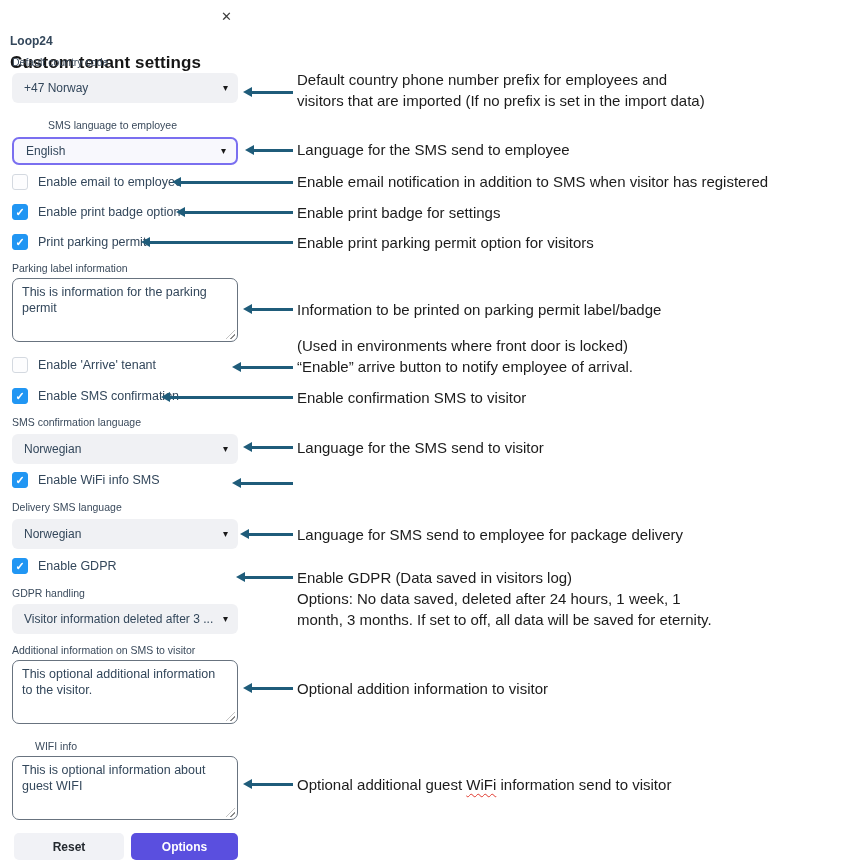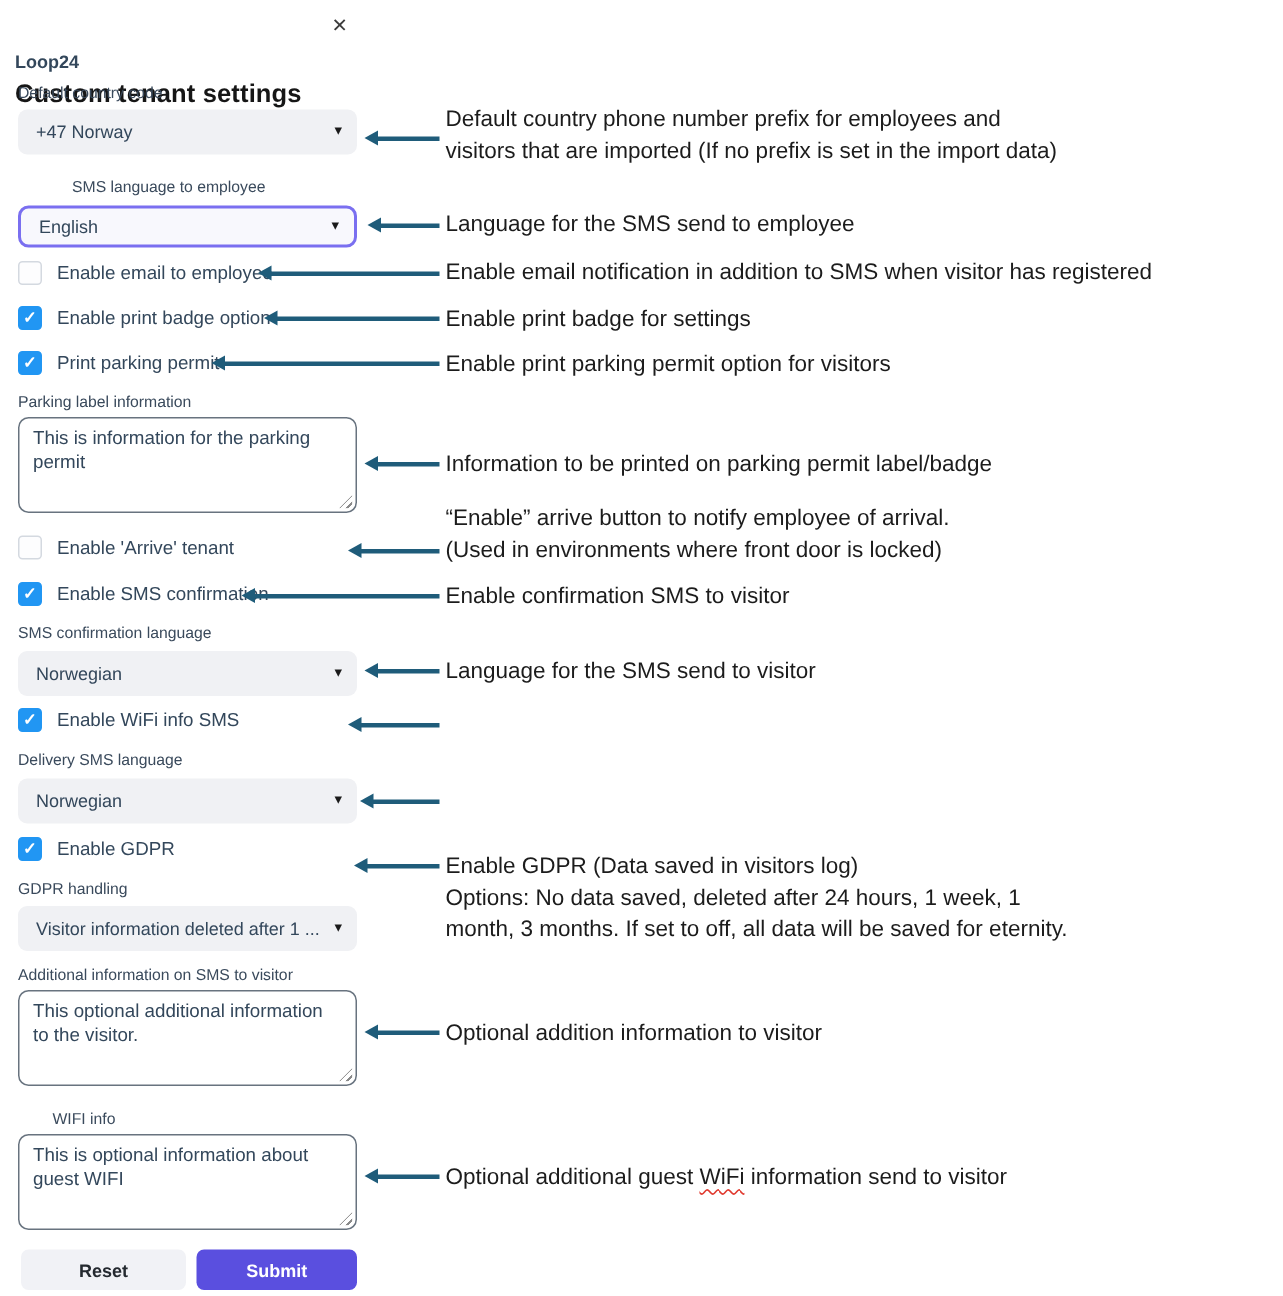--- a/index.html
+++ b/index.html
@@ -145,36 +145,36 @@
 
   <div class="abs row" style="left:12px; top:558px;">
     <div class="cb checked">
         <span class="check">✓</span>
       </div>
     <span class="cb-label">Enable GDPR</span>
   </div>
 
   <div class="abs lbl" style="left:12px; top:587px;">GDPR handling</div>
   <div class="abs sel" style="left:12px; top:604px;">
-    <span>Visitor information deleted after 1 ...</span>
+    <span>Visitor information deleted after 3 ...</span>
     <span class="caret">▾</span>
   </div>
 
   <div class="abs lbl" style="left:12px; top:644px;">Additional information on SMS to visitor</div>
   <div class="ta-wrap" style="left:12px; top:660px;">
     <textarea class="ta" style="">This optional additional information to the visitor.</textarea>
   </div>
 
   <div class="abs lbl" style="left:12px; top:740px;margin-left:23px;">WIFI info</div>
   <div class="ta-wrap" style="left:12px; top:756px;">
     <textarea class="ta" style="">This is optional information about guest WIFI</textarea>
   </div>
 
   <button class="btn btn-reset">Reset</button>
-  <button class="btn btn-submit">Submit</button>
+  <button class="btn btn-submit">Options</button>
 
   <div class="arrow" style="left:243px; top:87px; width:50px;"></div>
   <div class="ann" style="top:69px;">
     <div>Default country phone number prefix for employees and</div>
     <div>visitors that are imported (If no prefix is set in the import data)</div>
   </div>
 
   <div class="arrow" style="left:245px; top:145px; width:48px;"></div>
   <div class="ann" style="top:139px;">
     <div>Language for the SMS send to employee</div>
@@ -195,37 +195,40 @@
     <div>Enable print parking permit option for visitors</div>
   </div>
 
   <div class="arrow" style="left:243px; top:304px; width:50px;"></div>
   <div class="ann" style="top:299px;">
     <div>Information to be printed on parking permit label/badge</div>
   </div>
 
   <div class="arrow" style="left:232px; top:362px; width:61px;"></div>
   <div class="ann" style="top:335px;">
+    <div>(Used in environments where front door is locked)</div>
     <div>“Enable” arrive button to notify employee of arrival.</div>
-    <div>(Used in environments where front door is locked)</div>
   </div>
 
   <div class="arrow" style="left:161px; top:392px; width:132px;"></div>
   <div class="ann" style="top:387px;">
     <div>Enable confirmation SMS to visitor</div>
   </div>
 
   <div class="arrow" style="left:243px; top:442px; width:50px;"></div>
   <div class="ann" style="top:437px;">
     <div>Language for the SMS send to visitor</div>
   </div>
 
   <div class="arrow" style="left:232px; top:478px; width:61px;"></div>
 
   <div class="arrow" style="left:240px; top:529px; width:53px;"></div>
+  <div class="ann" style="top:524px;">
+    <div>Language for SMS send to employee for package delivery</div>
+  </div>
 
   <div class="arrow" style="left:236px; top:572px; width:57px;"></div>
   <div class="ann" style="top:567px;">
     <div>Enable GDPR (Data saved in visitors log)</div>
     <div>Options: No data saved, deleted after 24 hours, 1 week, 1</div>
     <div>month,  3 months. If set to off, all data will be saved for eternity.</div>
   </div>
 
   <div class="arrow" style="left:243px; top:683px; width:50px;"></div>
   <div class="ann" style="top:678px;">

